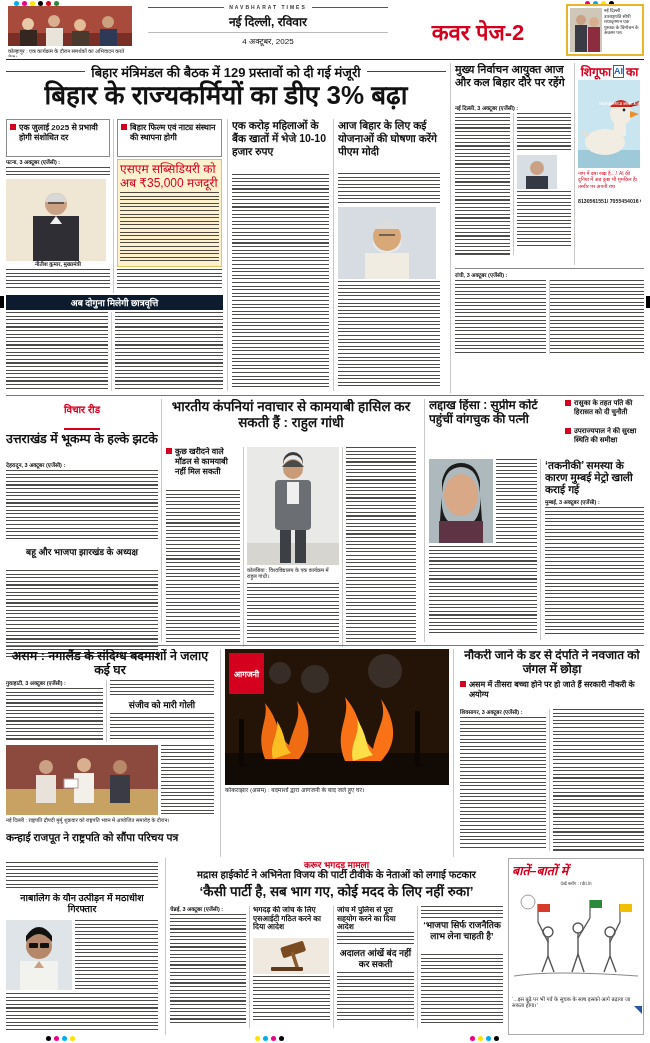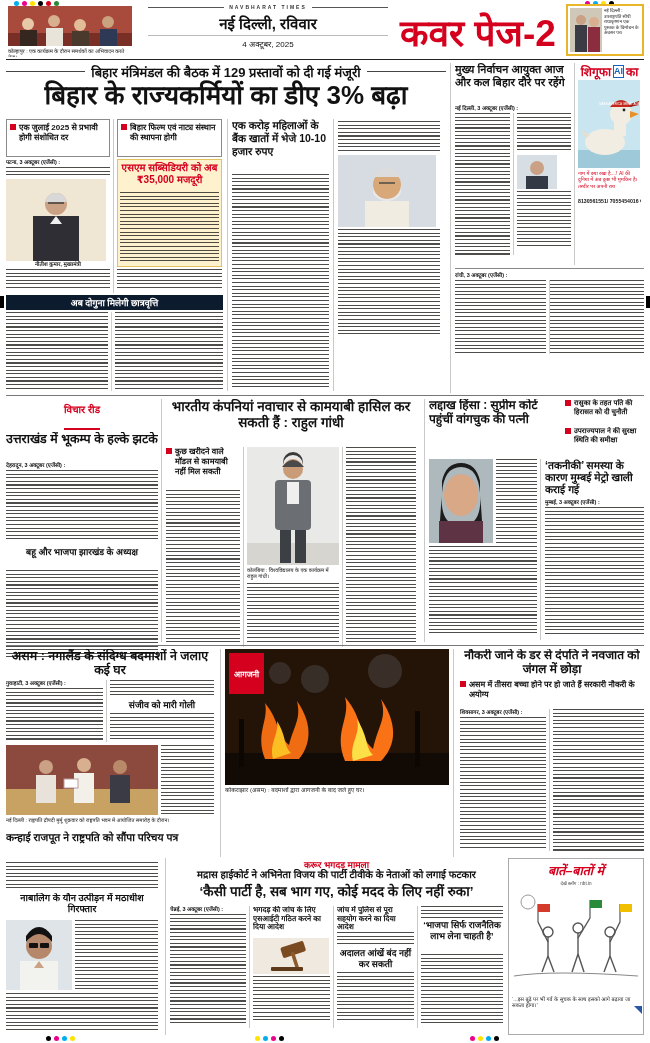--- a/index.html
+++ b/index.html
@@ -21,46 +21,46 @@
   .dot{width:5px;height:5px;border-radius:50%}
   .vr{border-left:1px solid var(--rule)}
   .hr{position:absolute;border-top:1px solid #777}
   .ph{display:block;overflow:hidden}
   .cap{font-size:5.2px;line-height:1.2;color:#222;overflow:hidden}
   
   .mast-center{position:absolute;left:148px;top:4px;width:240px}
   .nbt-row{display:flex;align-items:center;gap:5px}
   .nbt-row .ln{flex:1;height:1px;background:#555}
   .nbt{font-size:5px;letter-spacing:2px;font-weight:bold;color:#333}
-  .city{font-size:15px;font-weight:bold;margin-top:3px}
+  .city{font-size:12px;font-weight:bold;margin-top:3px}
   .mdate{font-size:8px;margin-top:2px;border-top:1px solid #bbb;padding-top:2px}
-  .pgtitle{position:absolute;left:392px;top:8px;width:172px;height:46px;display:flex;align-items:center;justify-content:center;font-size:37px;font-weight:bold;color:var(--red);white-space:nowrap;overflow:hidden}
+  .pgtitle{position:absolute;left:392px;top:8px;width:172px;height:46px;display:flex;align-items:center;justify-content:center;font-size:22px;font-weight:bold;color:var(--red);white-space:nowrap;overflow:hidden}
   .mast-right{position:absolute;left:566px;top:4px;width:78px;height:52px;border:2px solid #e9b62a;padding:2px;display:flex;gap:2px;background:#fff}
   
   .kicker{display:flex;align-items:center;gap:6px;height:17px}
   .kicker .ln{flex:1;height:1px;background:#444}
   .kicker .kt{font-size:13px;font-weight:bold;white-space:nowrap;overflow:hidden}
   .lead-head{font-size:26px;font-weight:bold;text-align:center;height:37px;line-height:1.2;white-space:nowrap;overflow:hidden}
   .lead-cols{display:flex;height:272px;margin-top:2px}
   .blackbar{height:15px;background:var(--navy);color:#fff;font-size:9px;font-weight:bold;display:flex;align-items:center;justify-content:center;margin:2px 0;white-space:nowrap;overflow:hidden}
   .ybox{background:#fdf2cd;border:1px solid #e2c35e;padding:2px;height:108px}
-  .ybox .yt{font-size:10px;font-weight:bold;color:var(--red);text-align:center;line-height:1.2;height:30px;overflow:hidden}
+  .ybox .yt{font-size:12px;font-weight:normal;color:var(--red);text-align:left;line-height:1.2;height:30px;overflow:hidden}
   .colhead{font-size:10.5px;font-weight:bold;line-height:1.25;overflow:hidden}
   .shig-title{display:flex;align-items:center;justify-content:center;gap:2px;height:17px}
   .shig-title .w{font-size:12px;font-weight:bold;color:var(--red);white-space:nowrap}
   .aibox{border:1.5px solid #1565c0;color:#1565c0;background:#fff;font-size:9px;font-weight:bold;padding:0 0;line-height:1.3}
   .note{font-size:5px;color:var(--red);line-height:1.25;margin-top:2px;overflow:hidden}
   .phone{font-size:5.2px;font-weight:bold;margin-top:1px;overflow:hidden;white-space:nowrap}
   .crosshead{font-weight:bold;text-align:center;overflow:hidden}
   .label-red{display:inline-block;font-size:10px;font-weight:bold;color:var(--red);border-bottom:2px solid var(--red);padding-bottom:12px}
   .firelabel{position:absolute;left:4px;top:4px;background:var(--red);color:#fff;font-size:8px;font-weight:bold;padding:15px 5px}
   .quoteline{font-size:13.5px;font-weight:bold;text-align:center;white-space:nowrap;overflow:hidden;height:21px}
   .pull{font-size:9px;font-weight:bold;text-align:center;line-height:1.25;overflow:hidden}
   .cartoonbox{position:absolute;left:508px;top:858px;width:136px;height:177px;border:1px solid #aaa;padding:3px;background:#fff}
-  .ct-title{font-size:12.5px;font-weight:bold;color:var(--red);text-align:center;font-style:italic}
+  .ct-title{font-size:12.5px;font-weight:bold;color:var(--red);font-style:italic}
   .ct-sub{font-size:4.6px;color:#444;text-align:center;margin:1px 0 2px}
   .tri{position:absolute;left:634px;top:1006px;width:0;height:0;border-top:8px solid #2a57a5;border-left:8px solid transparent}
   .tick{position:absolute;width:4px;height:12px;background:#000}
 </style>
 </head>
 <body>
 
 <div class="page">
 
   <div class="dotrow" style="left:14px;top:1px">
@@ -164,20 +164,21 @@
           <div class="sim" style="flex:1"></div>
         </div>
       </div>
 
       <div style="width:106px;padding:0 4px;border-right:1px solid var(--rule)">
         <div class="colhead" style="height:52px">एक करोड़ महिलाओं के बैंक खातों में भेजे 10-10 हजार रुपए</div>
         <div class="sim" style="height:216px;margin-top:3px"></div>
       </div>
 
       <div style="width:106px;padding-left:4px">
+        <div class="colhead" style="height:52px">आज बिहार के लिए कई योजनाओं की घोषणा करेंगे पीएम मोदी</div>
         <div class="sim" style="height:32px;margin-top:2px"></div>
         <svg class="ph" style="margin:2px 0" width="98" height="72" viewBox="0 0 98 72" preserveAspectRatio="none">
           <rect width="98" height="72" fill="#d7dce2"></rect>
             <circle cx="49" cy="30" r="14" fill="#d8a878"></circle>
             <path d="M35 30 a14 14 0 0 0 28 0 l0 6 a14 10 0 0 1 -28 0 z" fill="#e8e8e8"></path>
             <path d="M36 22 a14 14 0 0 1 26 0 z" fill="#dcdcdc"></path>
             <rect x="27" y="46" width="44" height="26" fill="#f0ece2"></rect>
             <line x1="41" y1="28" x2="57" y2="28" stroke="#444" stroke-width="1.4"></line>
         </svg>
         <div class="sim" style="height:108px"></div>

